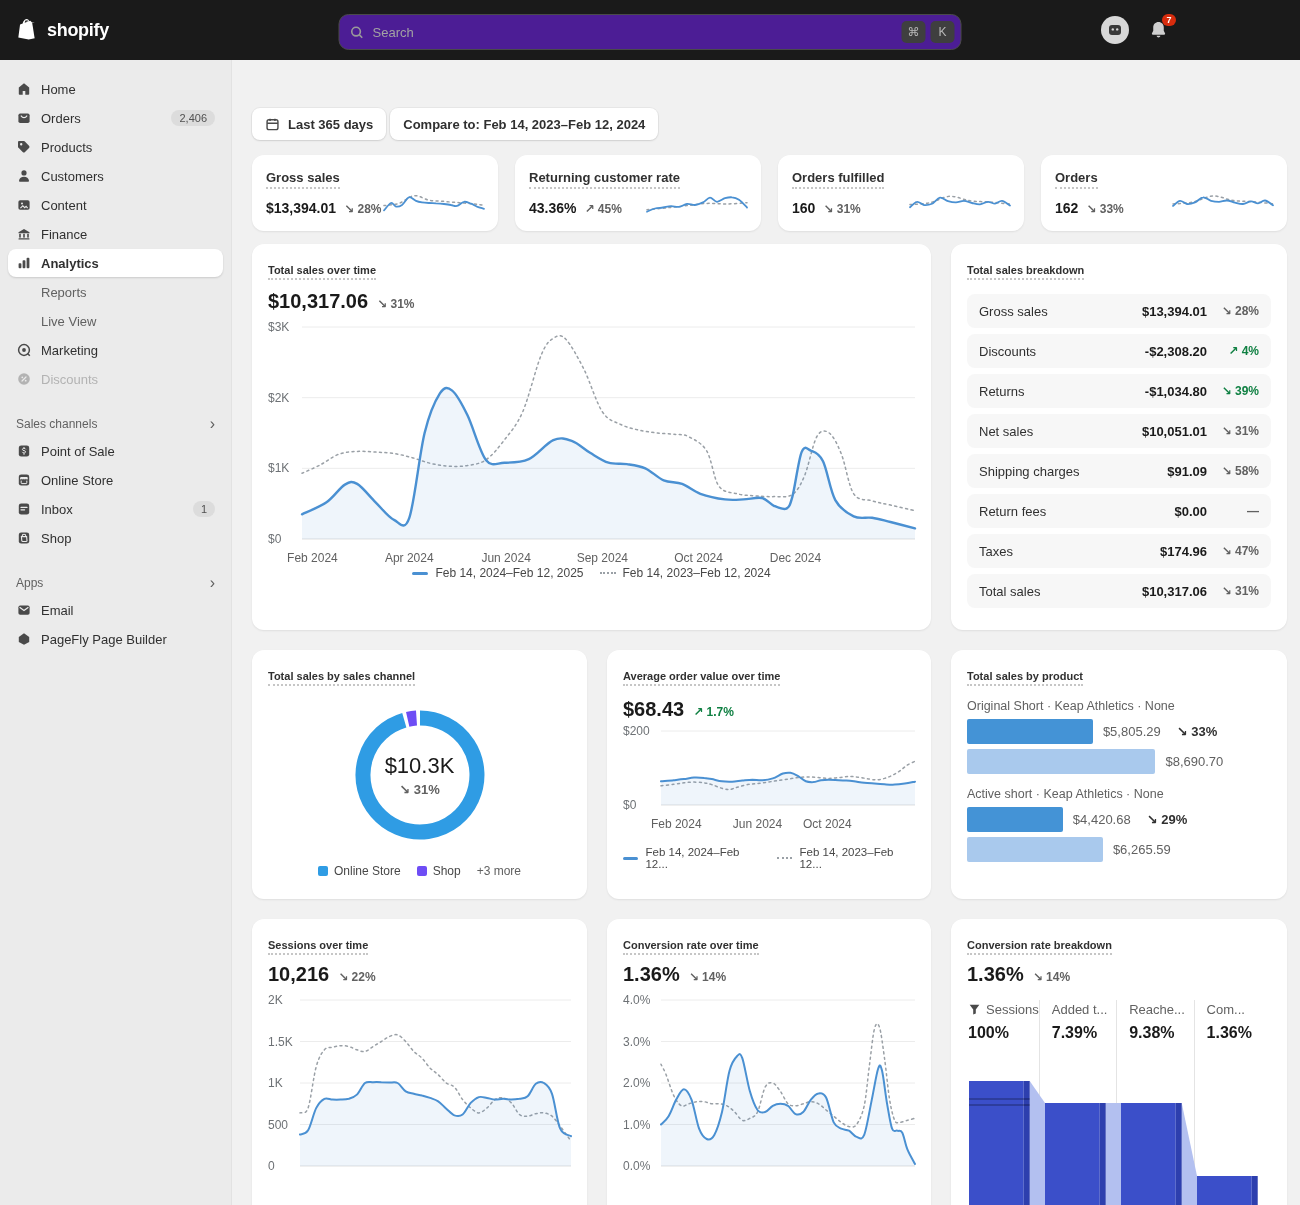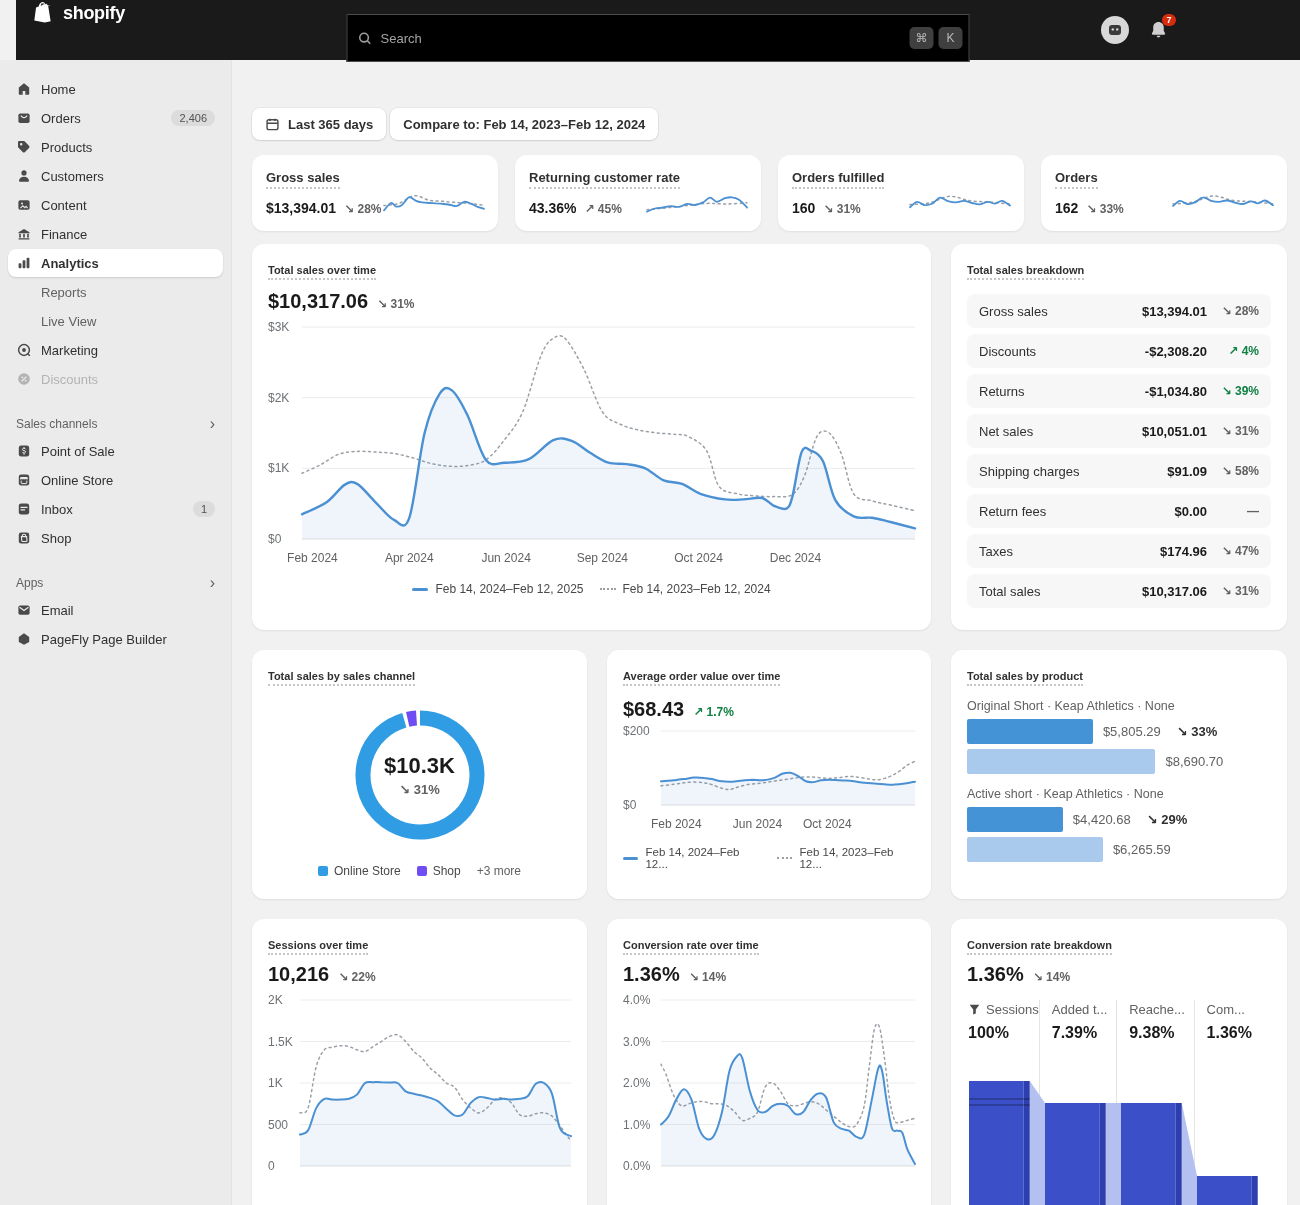--- a/index.html
+++ b/index.html
@@ -1,23 +1,23 @@
 <!DOCTYPE html>
 <html><head>
 <meta charset="utf-8">
 <style>
   html,body{margin:0;padding:0;overflow:hidden}
   body{width:1300px;height:1205px;position:relative;background:#f1f1f1;
        font-family:"Liberation Sans","DejaVu Sans",sans-serif;color:#303030}
   
-  .topbar{position:absolute;top:0;left:16px;right:0;height:60px;background:#1a1a1a;z-index:20;display:flex;align-items:flex-start}
+  .topbar{position:absolute;top:0;left:0;right:0;height:60px;background:#1a1a1a;z-index:20;display:flex;align-items:center}
   .logo{display:flex;align-items:center;gap:6px;margin-left:16px}
   .logo-text{color:#fff;font-size:18px;font-weight:700;letter-spacing:-.3px}
-  .searchbar{position:absolute;left:50%;transform:translateX(-50%);top:14px;width:623px;height:48px;
-      background:#000000;border:1px solid #4a4a4a;border-radius:0;box-sizing:border-box;
+  .searchbar{position:absolute;left:50%;transform:translateX(-50%);top:14px;width:623px;height:36px;
+      background:#4c1d95;border:1px solid #4a4a4a;border-radius:10px;box-sizing:border-box;
       display:flex;align-items:center;padding:0 6px 0 10px;cursor:text}
   .search-placeholder{color:#a3a3a3;font-size:13px;flex:1;margin-left:8px}
   .kbd{min-width:14px;height:22px;background:#3f3f3f;border-radius:5px;color:#b9b9b9;font-size:12px;
       display:flex;align-items:center;justify-content:center;margin-left:5px;padding:0 5px}
   .topbar-right{position:absolute;right:132px;top:0;height:60px;display:flex;align-items:center;gap:20px}
   .avatar{width:28px;height:28px;border-radius:50%;background:#d8d8d8;display:flex;align-items:center;justify-content:center;cursor:pointer}
   .bell-wrap{position:relative;cursor:pointer;display:flex}
   .badge-red{position:absolute;top:-6px;right:-8px;background:#d72c0d;color:#fff;font-size:9px;font-weight:700;
       border-radius:8px;padding:1.5px 4.5px;line-height:1}
   
@@ -73,37 +73,37 @@
   .row4-card{height:340px}
   
   .lc{margin-top:14px}
   .lc-row{display:flex;align-items:flex-start}
   .lc-y{position:relative;font-size:12px;color:#6d7175;flex:none}
   .lc-y span{position:absolute;left:0;transform:translateY(-50%);white-space:nowrap}
   .lc-plot{position:relative;flex:1}
   .lc-plot svg{position:absolute;inset:0;overflow:visible}
   .lc-x{position:relative;height:15px;margin-top:12px;font-size:12px;color:#616161}
   .lc-x span{position:absolute;transform:translateX(-50%);white-space:nowrap}
-  .chart-legend{display:flex;justify-content:center;gap:16px;margin-top:16px;font-size:12px;color:#484848;align-items:center}
+  .chart-legend{display:flex;justify-content:center;gap:16px;font-size:12px;color:#484848;align-items:center}
   .legend-item{display:flex;align-items:center}
   .legend-dash{width:16px;height:3px;border-radius:2px;background:#4a90d2;display:inline-block;margin-right:7px}
   .legend-dots{width:16px;border-top:2px dotted #9aa0a6;display:inline-block;margin-right:7px}
   .chart-legend.small{gap:16px;margin-top:14px}
   
   .bd-rows{margin-top:14px}
   .bd-row{height:34px;background:#f7f7f7;border-radius:8px;margin-bottom:6px;display:flex;align-items:center;
       padding:0 12px;cursor:pointer}
   .bd-label{flex:1;font-size:13px;color:#303030}
   .bd-value{font-size:13px;font-weight:600;color:#1a1a1a;text-align:right}
   .bd-delta{width:52px;text-align:right;font-size:12px;font-weight:600;color:#616161}
   .bd-delta.positive{color:#108043}
   
   .donut-wrap{position:relative;width:150px;height:150px;margin:14px auto 0}
   .donut-center{position:absolute;inset:0;display:flex;flex-direction:column;align-items:center;justify-content:center;gap:3px}
-  .donut-value{font-size:22px;font-weight:700;color:#1a1a1a}
+  .donut-value{font-size:22px;font-weight:400;color:#1a1a1a}
   
   .prod-item{margin-top:13px}
   .prod-label{font-size:12.5px;color:#616161;margin-bottom:6px}
   .prod-bar-row{display:flex;align-items:center;gap:10px;margin-bottom:5px}
   .prod-bar{height:25px;border-radius:2px}
   .prod-bar.cur{background:#4493d6}
   .prod-bar.prev{background:#a9c9ed}
   .prod-val{font-size:13px;color:#616161;white-space:nowrap}
   .prod-delta{font-size:13px;font-weight:700;color:#303030;margin-left:6px;white-space:nowrap}
   

